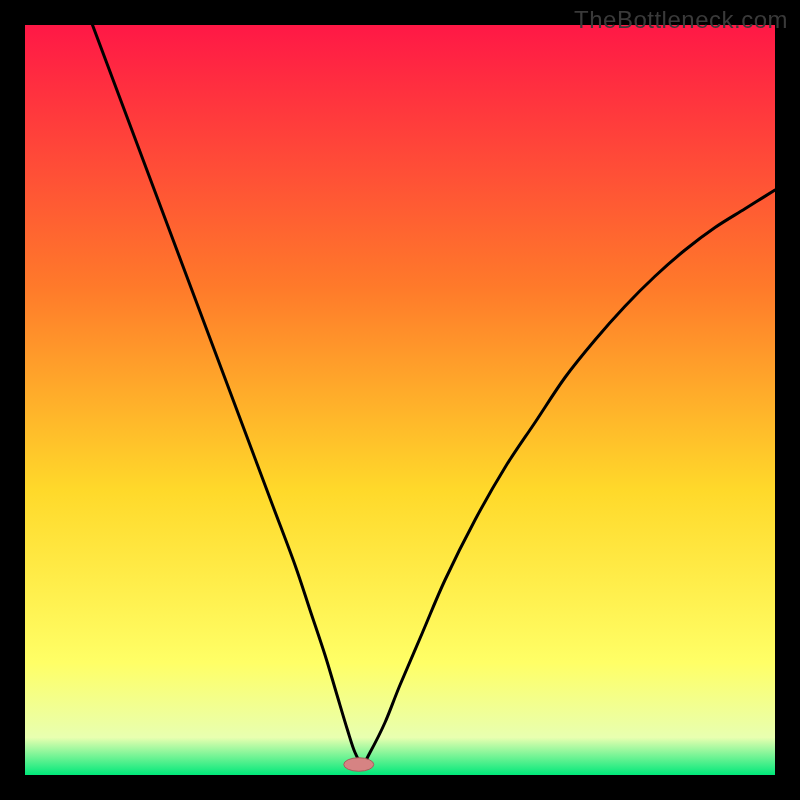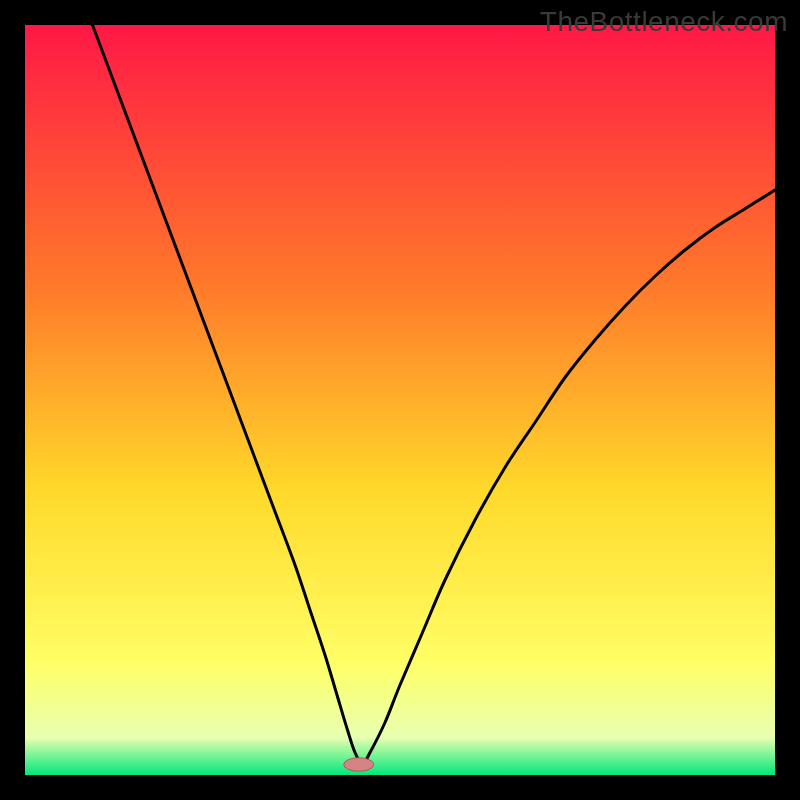--- a/index.html
+++ b/index.html
@@ -15,21 +15,21 @@
     width: 800px;
     height: 800px;
     background: #000;
     position: relative;
   }
   .watermark {
     position: absolute;
     top: 6px;
     right: 12px;
     color: #3a3a3a;
-    font-size: 28px;
+    font-size: 24px;
     font-weight: 500;
     letter-spacing: 0.5px;
     z-index: 5;
   }
   .plot {
     position: absolute;
     left: 25px;
     top: 25px;
     width: 750px;
     height: 750px;

